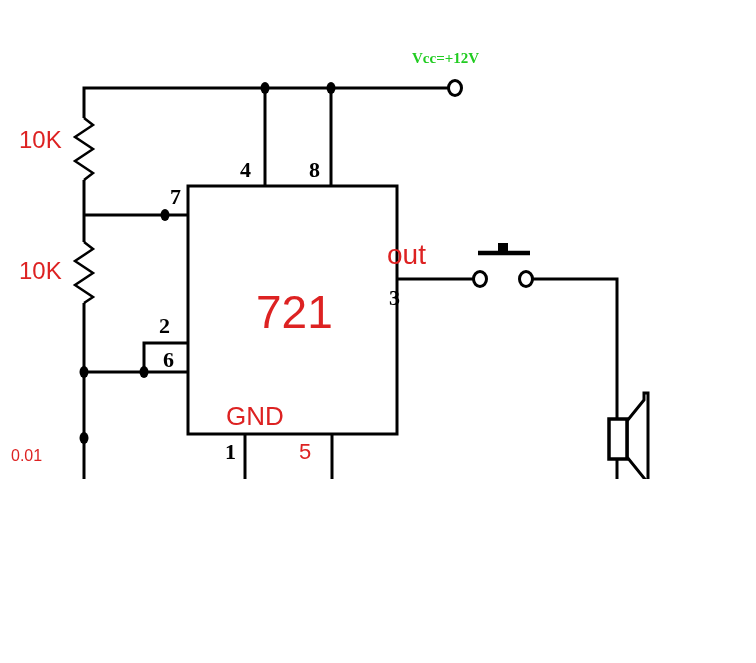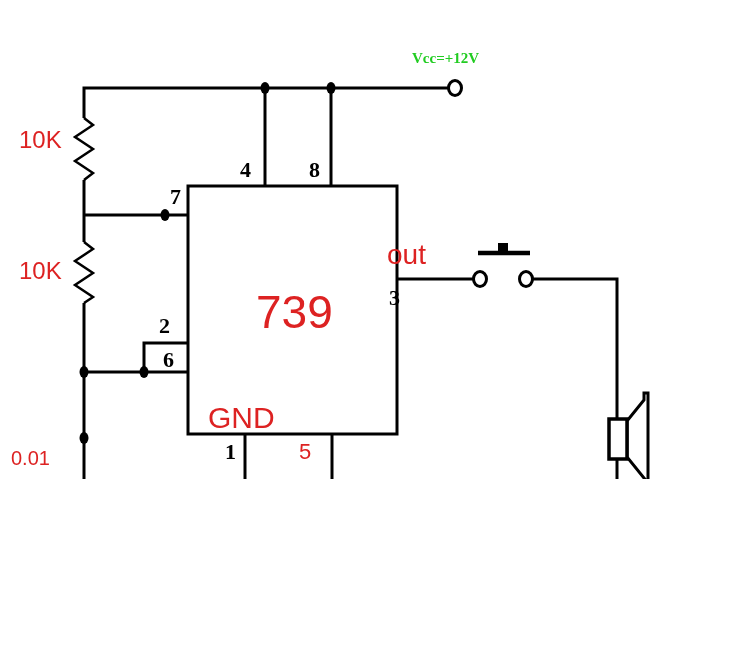--- a/index.html
+++ b/index.html
@@ -12,24 +12,24 @@
   }
   .canvas svg{position:absolute;left:0;top:0;}
   .lbl{position:absolute;line-height:1;white-space:nowrap;}
   .red{color:#dd2222;}
   .green{color:#22cc22;}
   .sans{font-family:Liberation Sans, sans-serif;}
   .serif{font-family:"Liberation Serif", serif;font-weight:bold;}
   #lbl-vcc {left:412px;top:51px;font-size:15px;}
   #lbl-r1  {left:19px; top:128px;font-size:24px;}
   #lbl-r2  {left:19px; top:259px;font-size:24px;}
-  #lbl-c1  {left:11px; top:448px;font-size:20px;}
+  #lbl-c1  {left:11px; top:448px;font-size:16px;}
   #lbl-out {left:387px;top:241px;font-size:28px;}
   #lbl-ic  {left:256px;top:289px;font-size:46px;}
-  #lbl-gnd {left:208px;top:403px;font-size:30px;}
+  #lbl-gnd {left:226px;top:403px;font-size:26px;}
   .pinlbl{position:absolute;font-size:22px;color:#000;line-height:1;}
   #lbl-p4{left:240px;top:159px;}
   #lbl-p8{left:309px;top:159px;}
   #lbl-p7{left:170px;top:186px;}
   #lbl-p2{left:159px;top:315px;}
   #lbl-p6{left:163px;top:349px;}
   #lbl-p3{left:389px;top:287px;}
   #lbl-p1{left:225px;top:441px;}
   #lbl-p5{left:299px;top:441px;font-family:"Liberation Sans", sans-serif;font-weight:normal;color:#dd2222;}
 </style>
@@ -119,21 +119,21 @@
       <ellipse cx="144" cy="372" rx="4.5" ry="6"></ellipse>
       <ellipse cx="84" cy="438" rx="4.5" ry="6"></ellipse>
     </g>
   </svg>
 
   <span id="lbl-vcc" class="lbl serif green">Vcc=+12V</span>
   <span id="lbl-r1" class="lbl sans red">10K</span>
   <span id="lbl-r2" class="lbl sans red">10K</span>
   <span id="lbl-c1" class="lbl sans red">0.01</span>
   <span id="lbl-out" class="lbl sans red">out</span>
-  <span id="lbl-ic" class="lbl sans red">739</span>
+  <span id="lbl-ic" class="lbl sans red">721</span>
   <span id="lbl-gnd" class="lbl sans red">GND</span>
 
   <span id="lbl-p4" class="pinlbl serif">4</span>
   <span id="lbl-p8" class="pinlbl serif">8</span>
   <span id="lbl-p7" class="pinlbl serif">7</span>
   <span id="lbl-p2" class="pinlbl serif">2</span>
   <span id="lbl-p6" class="pinlbl serif">6</span>
   <span id="lbl-p3" class="pinlbl serif">3</span>
   <span id="lbl-p1" class="pinlbl serif">1</span>
   <span id="lbl-p5" class="pinlbl">5</span>

